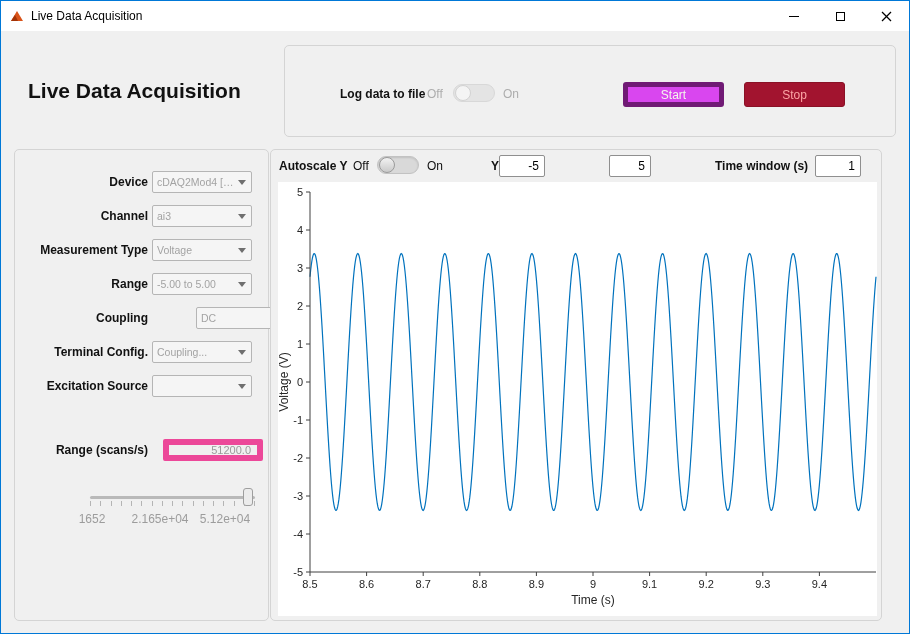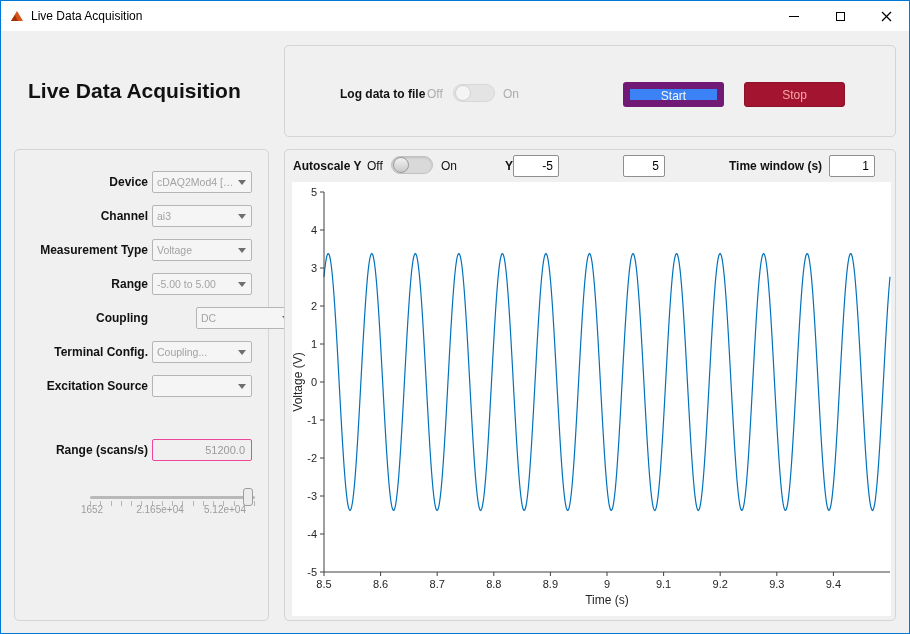--- a/index.html
+++ b/index.html
@@ -23,37 +23,37 @@
   
   .log-panel { left:283px; top:14px; width:612px; height:92px; }
   .lbl { position:absolute; font-size:12px; color:#111; white-space:nowrap; }
   .bold { font-weight:bold; }
   .dim { color:#adadad; }
   .toggle { position:absolute; width:42px; height:18px; border-radius:9px; background:#d9d9d9; border:1px solid #c2c2c2; box-shadow:inset 0 1px 2px rgba(0,0,0,0.12); }
   .toggle .knob { position:absolute; left:1px; top:0px; width:16px; height:16px; border-radius:50%; background:linear-gradient(#f2f2f2,#c9c9c9); border:1px solid #9b9b9b; }
   .toggle.disabled { background:#e4e4e4; border-color:#d8d8d8; box-shadow:none; }
   .toggle.disabled .knob { background:#f4f4f4; border-color:#d2d2d2; }
   .btn { position:absolute; width:101px; height:25px; border-radius:3px; font-size:12px; font-family:"Liberation Sans", sans-serif; cursor:default; }
-  .btn.start { background:#3b82f6; border:7px solid #701a75; color:#f4f6ec; }
+  .btn.start { background:#d946ef; border:5px solid #701a75; color:#f4f6ec; }
   .btn.stop  { background:#A2142F; border:1px solid #8a1126; color:#fca5a5; }
   
   .device-panel { left:13px; top:118px; width:255px; height:472px; }
   .row-label { position:absolute; left:0; width:133px; text-align:right; font-size:12px; font-weight:bold; color:#111; white-space:nowrap; }
   .dropdown { position:absolute; left:137px; width:100px; height:22px; background:#f5f5f5; border:1px solid #b5b5b5; border-radius:2px; }
   .dd-text { position:absolute; left:4px; right:15px; top:0; line-height:20px; font-size:10.5px; color:#a3a3a3; white-space:nowrap; overflow:hidden; text-overflow:ellipsis; }
   .dd-arrow { position:absolute; right:5px; top:8px; width:0; height:0; border-left:4px solid transparent; border-right:4px solid transparent; border-top:5px solid #6f6f6f; }
-  .rate-field { position:absolute; left:137px; width:100px; height:22px; background:#f0f0f0; border:1px solid #ec4899; border-radius:2px; font-size:11px; color:#9a9a9a; text-align:right; padding-right:6px; font-family:"Liberation Sans", sans-serif; }
+  .rate-field { position:absolute; left:148px; width:100px; height:22px; background:#f0f0f0; border:6px solid #ec4899; border-radius:2px; font-size:11px; color:#9a9a9a; text-align:right; padding-right:6px; font-family:"Liberation Sans", sans-serif; }
   .slider { position:absolute; left:75px; top:336px; width:165px; height:44px; }
   .slider-track { position:absolute; left:0; top:10px; width:165px; height:3px; background:#b9b9b9; border-radius:2px; }
   .slider-ticks { position:absolute; left:0; top:15px; width:165px; height:5px;
     background:repeating-linear-gradient(to right, #b4b4b4 0 1px, transparent 1px 10.25px); }
   .slider-thumb { position:absolute; top:2px; width:10px; height:18px; background:#ececec; border:1px solid #9e9e9e; border-radius:3px; }
-  .slider-label { position:absolute; top:18px; transform:translateX(-50%); font-size:10px; color:#9c9c9c; white-space:nowrap; }
-  
-  .plot-panel { left:283px; top:118px; width:612px; height:472px; }
+  .slider-label { position:absolute; top:26px; transform:translateX(-50%); font-size:12px; color:#9c9c9c; white-space:nowrap; }
+  
+  .plot-panel { left:269px; top:118px; width:612px; height:472px; }
   .num-field { position:absolute; top:5px; height:22px; background:#fff; border:1px solid #8f8f8f; border-radius:2px; font-size:12px; color:#000; text-align:right; padding-right:5px; font-family:"Liberation Sans", sans-serif; }
   #plot-svg { position:absolute; left:7px; top:32px; background:#ffffff; }
   #plot-svg text { font-family:"Liberation Sans", sans-serif; }
   #plot-svg text.tick { font-size:11px; fill:#262626; }
   #plot-svg text.axlabel { font-size:12px; fill:#262626; }
 </style>
 </head>
 <body>
 
 <div id="window">

